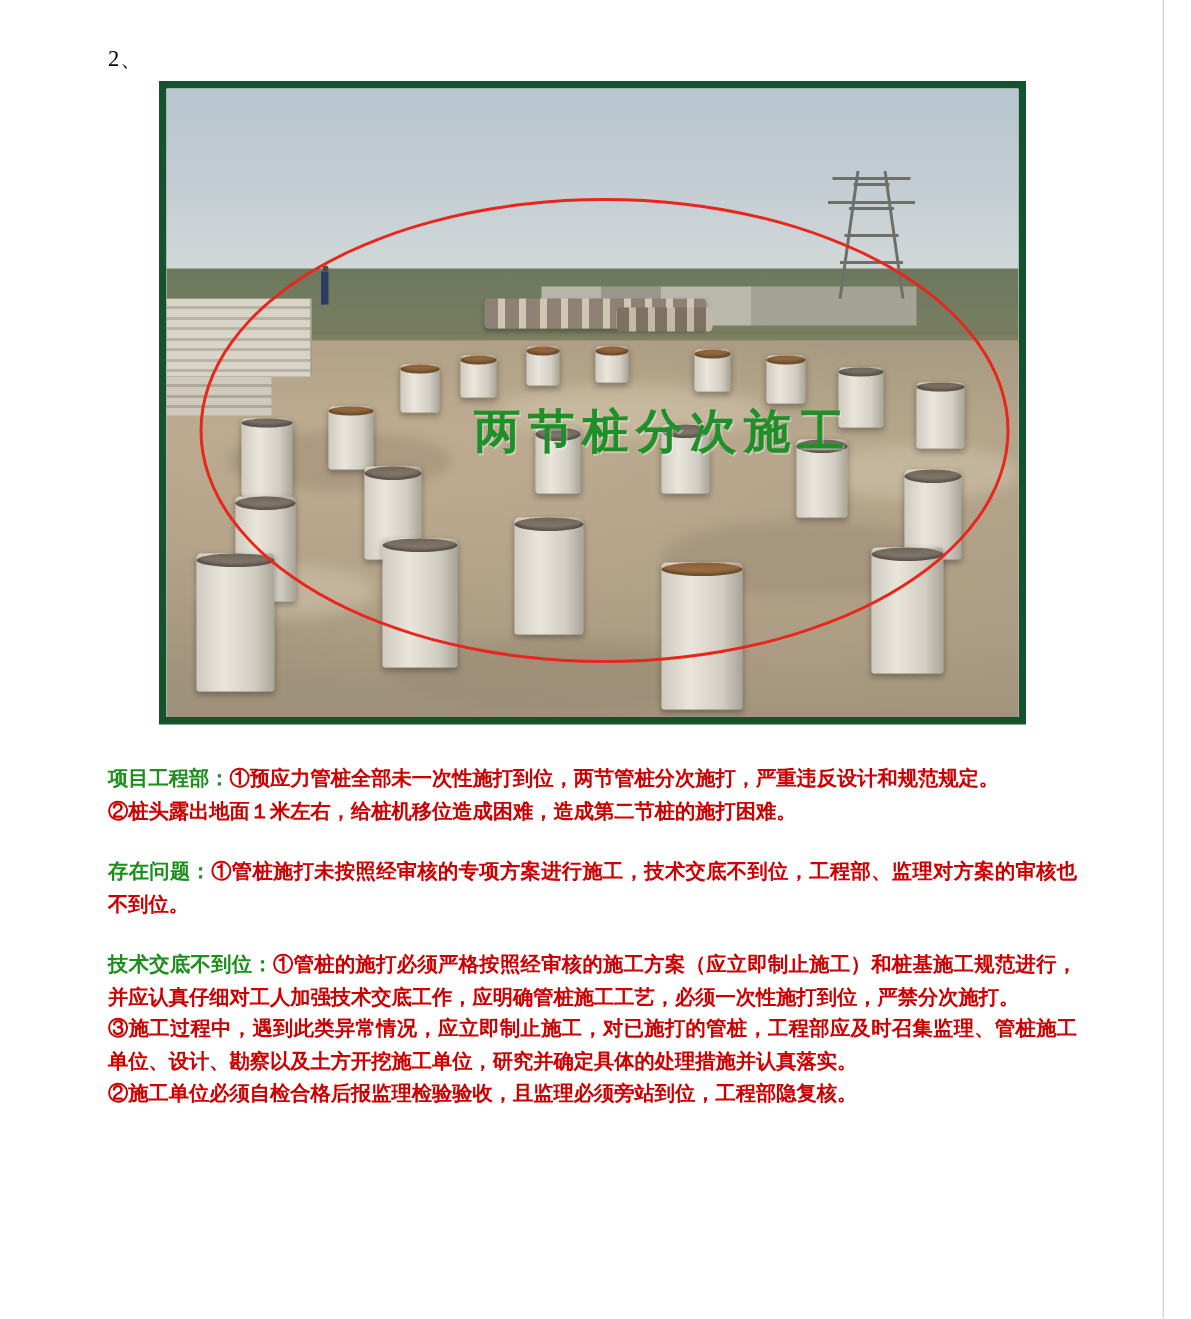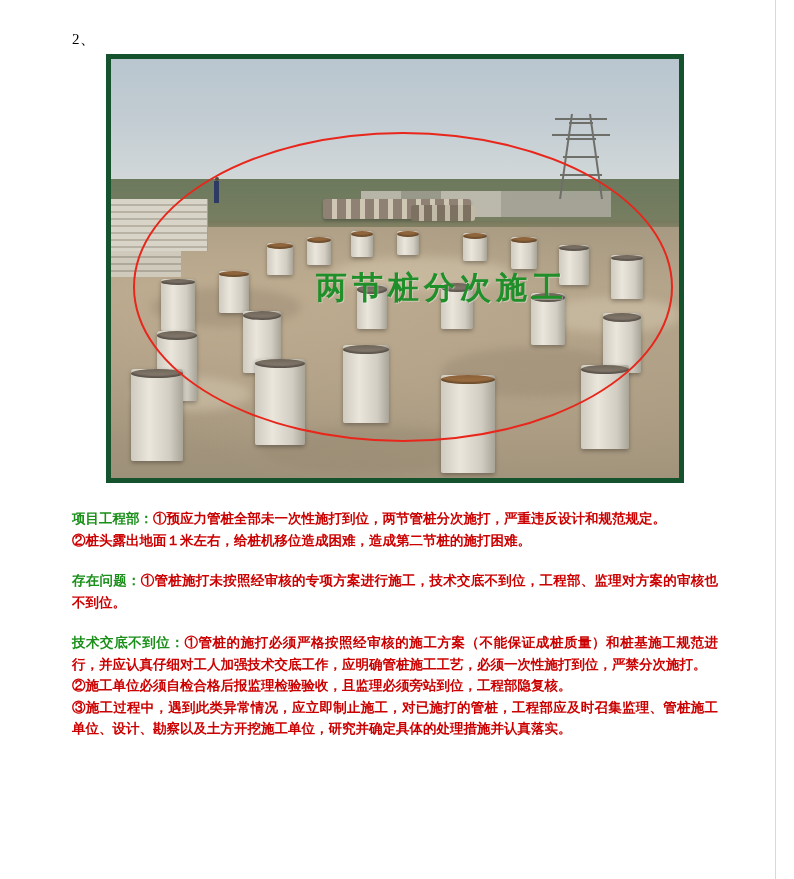--- a/index.html
+++ b/index.html
@@ -351,19 +351,19 @@
     <p class="para">
       <span class="label-green">项目工程部：</span><span>①预应力管桩全部未一次性施打到位，两节管桩分次施打，严重违反设计和规范规定。</span><br>
       <span class="line">②桩头露出地面１米左右，给桩机移位造成困难，造成第二节桩的施打困难。</span>
     </p>
 
     <p class="para gap">
       <span class="label-green">存在问题：</span><span>①管桩施打未按照经审核的专项方案进行施工，技术交底不到位，工程部、监理对方案的审核也不到位。</span><br>
     </p>
 
     <p class="para gap">
-      <span class="label-green">技术交底不到位：</span><span>①管桩的施打必须严格按照经审核的施工方案（不能保证成桩质量）和桩基施工规范进行，并应认真仔细对工人加强技术交底工作，应明确管桩施工工艺，必须一次性施打到位，严禁分次施打。</span><br>
+      <span class="label-green">技术交底不到位：</span><span>①管桩的施打必须严格按照经审核的施工方案（应立即制止施工）和桩基施工规范进行，并应认真仔细对工人加强技术交底工作，应明确管桩施工工艺，必须一次性施打到位，严禁分次施打。</span><br>
+      <span class="line">③施工过程中，遇到此类异常情况，应立即制止施工，对已施打的管桩，工程部应及时召集监理、管桩施工单位、设计、勘察以及土方开挖施工单位，研究并确定具体的处理措施并认真落实。</span>
       <span class="line">②施工单位必须自检合格后报监理检验验收，且监理必须旁站到位，工程部隐复核。</span>
-      <span class="line">③施工过程中，遇到此类异常情况，应立即制止施工，对已施打的管桩，工程部应及时召集监理、管桩施工单位、设计、勘察以及土方开挖施工单位，研究并确定具体的处理措施并认真落实。</span>
     </p>
 
   </div>
 </div>
 
 </body></html>

